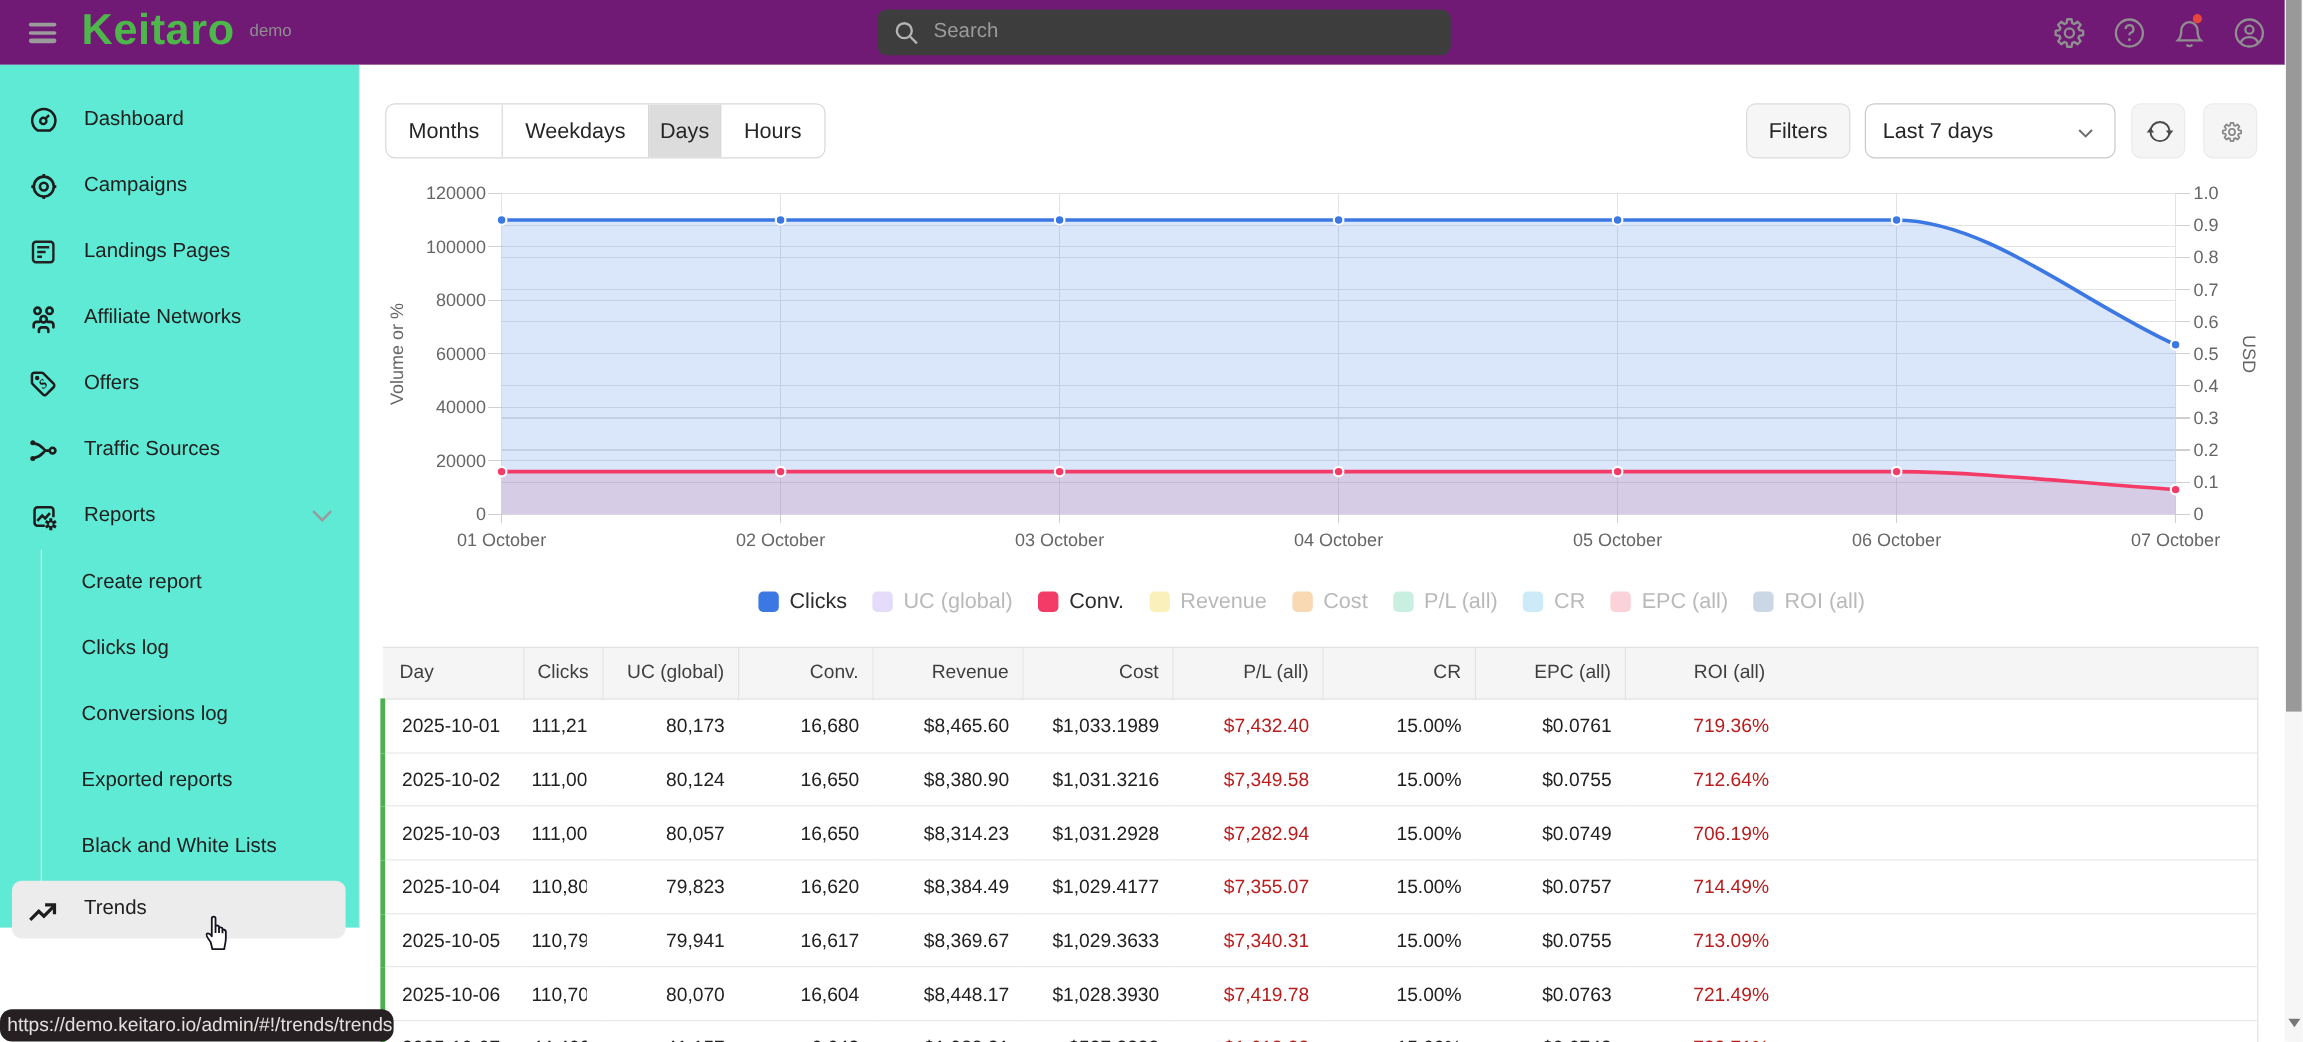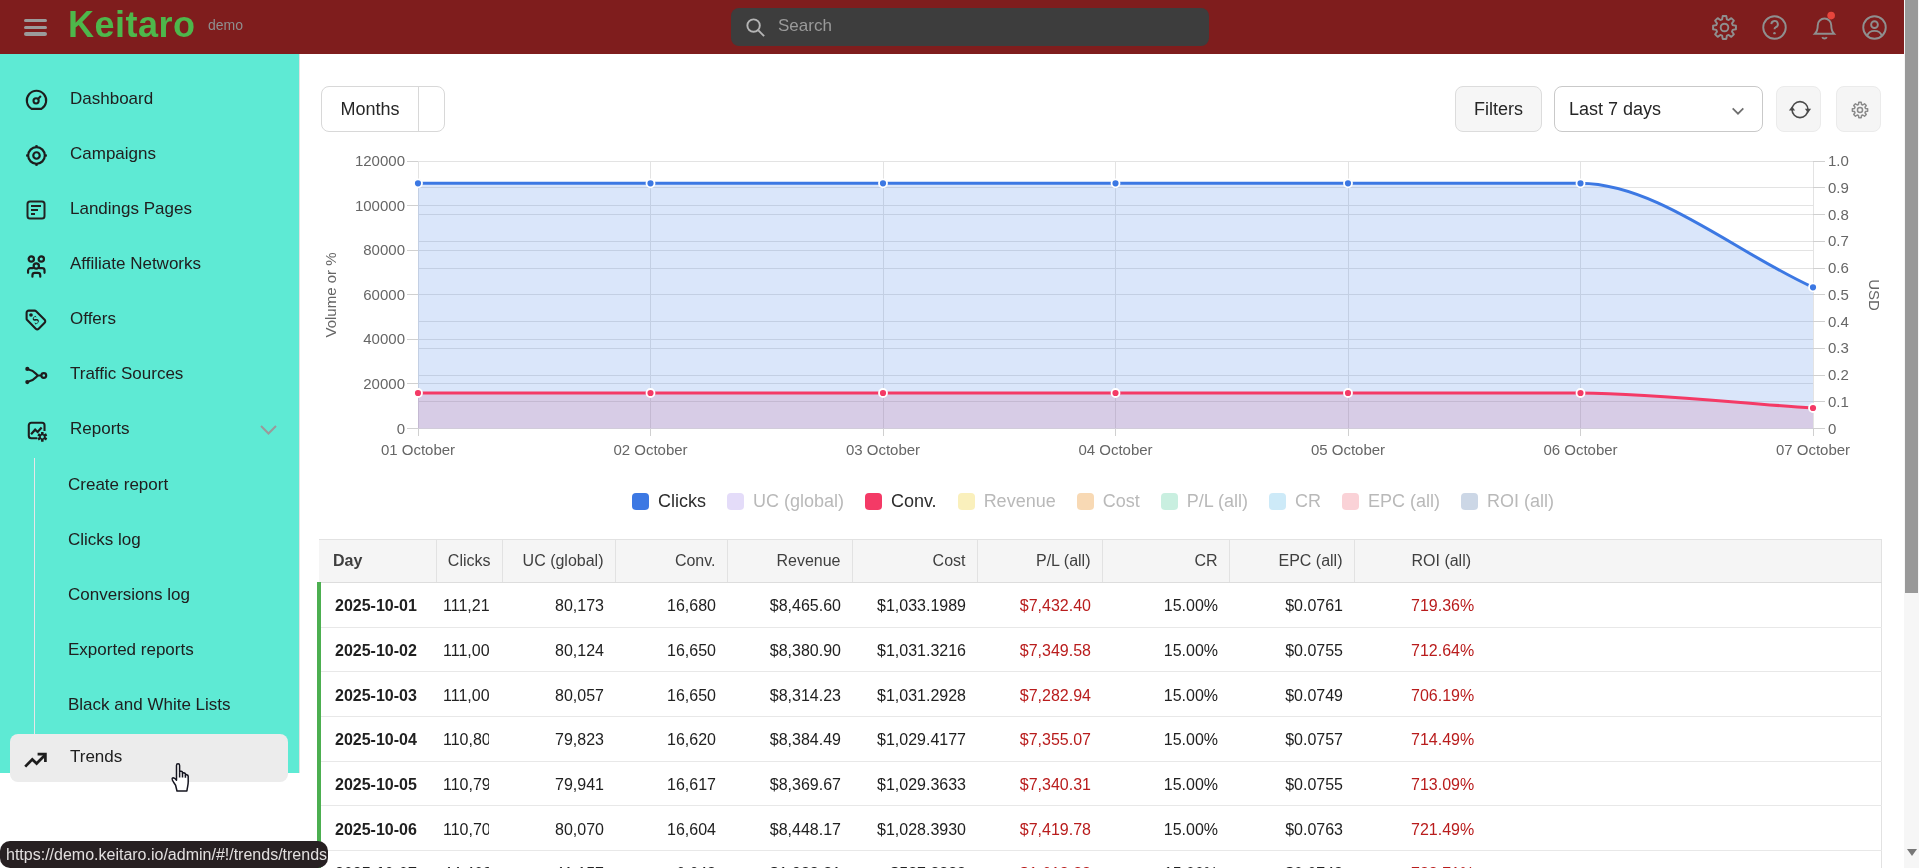--- a/index.html
+++ b/index.html
@@ -1,19 +1,19 @@
 <!DOCTYPE html>
 <html><head>
 <meta charset="utf-8">
 <style>
 * { margin:0; padding:0; box-sizing:border-box; }
 html,body { width:1919px; height:868px; overflow:hidden; font-family:"Liberation Sans", sans-serif; background:#fff; }
 
 
-#topbar { position:absolute; left:0; top:0; width:1904px; height:54px; background:#7f1d1d; }
+#topbar { position:absolute; left:0; top:0; width:1904px; height:54px; background:#701a75; }
 #burger { position:absolute; left:24px; top:19px; width:23px; height:16px; }
 #burger div { height:3.4px; background:#9b9b9b; border-radius:2px; margin-bottom:3.2px; }
 #logo { position:absolute; left:68px; top:4px; font-size:36px; font-weight:bold; color:#4eb74b; letter-spacing:0.5px; }
 #demo { position:absolute; left:208px; top:17px; font-size:14px; color:#8f8f8f; }
 #search { position:absolute; left:731px; top:8px; width:478px; height:38px; background:#3d3d3d; border-radius:8px; }
 #search svg { position:absolute; left:13px; top:8px; }
 #search span { position:absolute; left:47px; top:8px; font-size:17px; color:#9a9a9a; }
 .topico { position:absolute; top:14px; }
 
 
@@ -21,41 +21,41 @@
 .mitem { position:absolute; left:0; width:300px; height:24px; }
 .mitem svg { position:absolute; left:24px; top:0; }
 .mitem span { position:absolute; left:70px; top:1px; font-size:17px; color:#202020; }
 .sitem { position:absolute; left:68px; font-size:17px; color:#202020; }
 #subline { position:absolute; left:34px; top:404px; width:1px; height:277px; background:#e7e7e7; }
 #trendshl { position:absolute; left:10px; top:680px; width:278px; height:48px; background:#ececec; border-radius:8px; }
 #urltip { position:absolute; left:0px; top:787px; width:328px; height:27px; background:#272022; border-top-right-radius:5px; color:#e2dfdf; font-size:16px; line-height:27px; padding-left:6px; z-index:10;border-radius:10px; }
 
 
 #main { position:absolute; left:300px; top:54px; width:1603px; height:814px; background:#fff; }
-#tabs { position:absolute; left:21px; top:32px; height:46px; display:flex; border:1px solid #d8d8d8; border-radius:8px; overflow:hidden; background:#fff;flex-direction:column; }
+#tabs { position:absolute; left:21px; top:32px; height:46px; display:flex; border:1px solid #d8d8d8; border-radius:8px; overflow:hidden; background:#fff; }
 #tabs div { font-size:18px; color:#262626; line-height:44px; text-align:center; border-right:1px solid #d8d8d8; }
 #tabs div:last-child { border-right:none; }
 #tabs .sel { background:#dcdcdc; }
 .btn { position:absolute; top:32px; height:46px; border-radius:8px; font-size:18px; color:#262626; }
 #filtersbtn { left:1155px; width:87px; background:#f6f6f6; border:1px solid #dcdcdc; text-align:center; line-height:44px; }
 #selectbtn { left:1254px; width:209px; background:#fff; border:1px solid #c9c9c9; line-height:44px; padding-left:14px; }
 #refreshbtn { left:1476px; width:45px; background:#f5f5f5; border:1px solid #ebebeb; }
 #gearbtn { left:1536px; width:45px; background:#f5f5f5; border:1px solid #ebebeb; }
 
 
 #legend { position:absolute; left:13px; top:437px; width:1560px; display:flex; justify-content:center; gap:21px; }
 .litem { display:flex; align-items:center; gap:9px; font-size:18px; color:#2d2d2d; }
 .litem.dis { color:#b9b9b9; }
 .lsq { width:17px; height:17px; border-radius:4px; }
 
 
 #tbl { position:absolute; left:17px; top:485px; width:1562px; border-collapse:collapse; table-layout:fixed; font-size:16px; color:#212121; }
 #tbl th { background:#f5f5f5; border:1px solid #e2e2e2; border-bottom:1px solid #ddd; font-weight:normal; color:#3f3f3f; height:43px; padding:0 11px; text-align:right; overflow:hidden; white-space:nowrap; }
 #tbl td { border-bottom:1px solid #e8e8e8; height:44.7px; padding:3px 11px 0; text-align:right; overflow:hidden; white-space:nowrap; }
-#tbl td:first-child, #tbl th:first-child { text-align:left; border-left:none; padding-left:14px;font-weight:bold; }
+#tbl td:first-child, #tbl th:first-child { text-align:left; border-left:none; padding-left:14px; }
 #tbl tr td:first-child { border-left:4px solid #4caf50; padding-left:14px; }
 #tbl td:last-child, #tbl th:last-child { border-right:1px solid #e2e2e2; text-align:left; padding-left:57px; }
 #tbl .g { color:#b91c1c; }
 #tbl td.cl { padding:3px 0 0 7px; }
 #tbl td.cl div { width:46px; overflow:hidden; text-align:left; }
 
 
 #sbtrack { position:absolute; left:1904px; top:0; width:15px; height:868px; background:#f6f6f6; }
 #sbthumb { position:absolute; left:1905px; top:0; width:13px; height:593px; background:#999; }
 #sbarrow { position:absolute; left:1907px; top:849px; width:0; height:0; border-left:5px solid transparent; border-right:5px solid transparent; border-top:7px solid #777; }
@@ -188,21 +188,21 @@
       <path d="M8 31 L6.6 25.2 C4.2 22 2.3 19.4 3.3 18.3 C4.3 17.2 6.2 18.4 7.5 20.2 L7.5 5.4 C7.5 3.3 10.6 3.3 10.6 5.4 L10.6 12.2 C10.6 10.9 13.5 10.9 13.5 12.5 L13.5 13.6 C13.5 12.4 16.4 12.6 16.4 14.1 L16.4 15.2 C16.4 14.1 19.2 14.4 19.2 16.2 L19.2 22 C19.2 25.5 18.3 27 17.9 31 Z" fill="#fff"></path>
       <path d="M13.5 13.6 L13.5 17.6 M16.4 15.2 L16.4 17.8 M10.6 12.4 L10.6 17.4"></path>
     </svg>
   <div id="urltip">https://demo.keitaro.io/admin/#!/trends/trends</div>
 </div>
 
 <div id="main">
   <div id="tabs">
     <div style="width:97px">Months</div>
     <div style="width:122px">Weekdays</div>
-    <div class="sel" style="width:72px">Days</div>
+    <div class="sel" style="width:60px">Days</div>
     <div style="width:86px">Hours</div>
   </div>
   <div class="btn" id="filtersbtn">Filters</div>
   <div class="btn" id="selectbtn">Last 7 days
     <svg style="position:absolute; right:16px; top:16px" width="16" height="16" viewBox="0 0 24 24" fill="none" stroke="#6e6e6e" stroke-width="2.6">
         <path d="M4 8 l8 8 l8 -8"></path>
       </svg>
   </div>
   <div class="btn" id="refreshbtn">
     <svg style="position:absolute; left:11px; top:11px" width="24" height="24" viewBox="0 0 24 24" fill="none" stroke="#4a4a4a" stroke-width="1.6">

